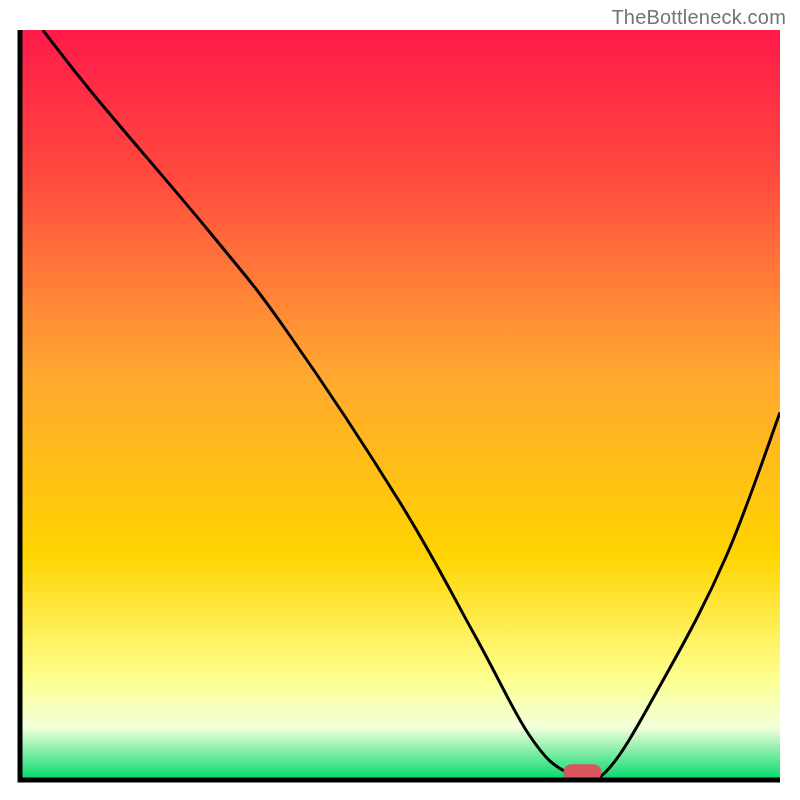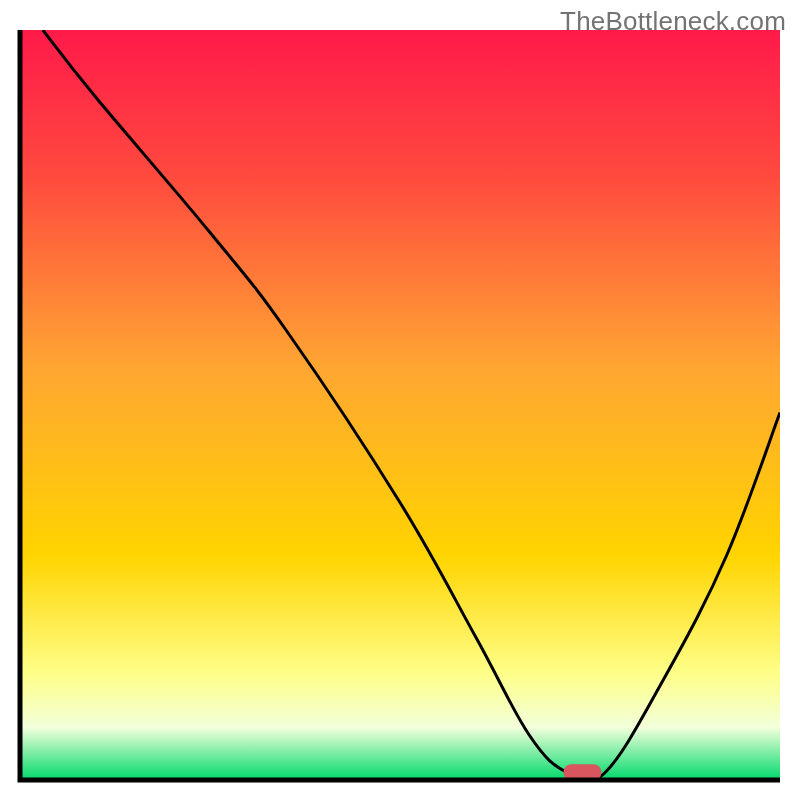--- a/index.html
+++ b/index.html
@@ -14,21 +14,21 @@
   .wrap {
     position: relative;
     width: 800px;
     height: 800px;
   }
   .watermark {
     position: absolute;
     top: 6px;
     right: 14px;
     color: #737373;
-    font-size: 26px;
+    font-size: 20px;
     font-weight: 500;
     letter-spacing: 0.2px;
     z-index: 4;
   }
   svg.chart {
     position: absolute;
     top: 0;
     left: 0;
     width: 800px;
     height: 800px;

